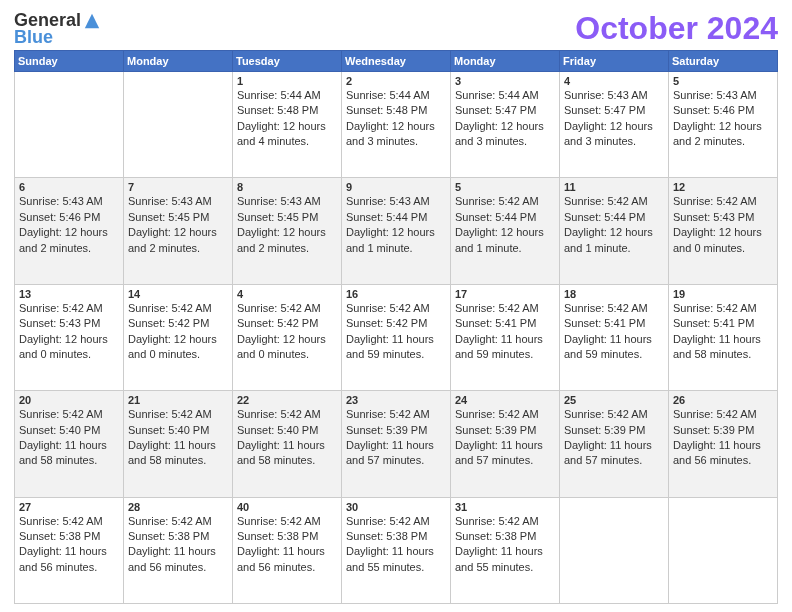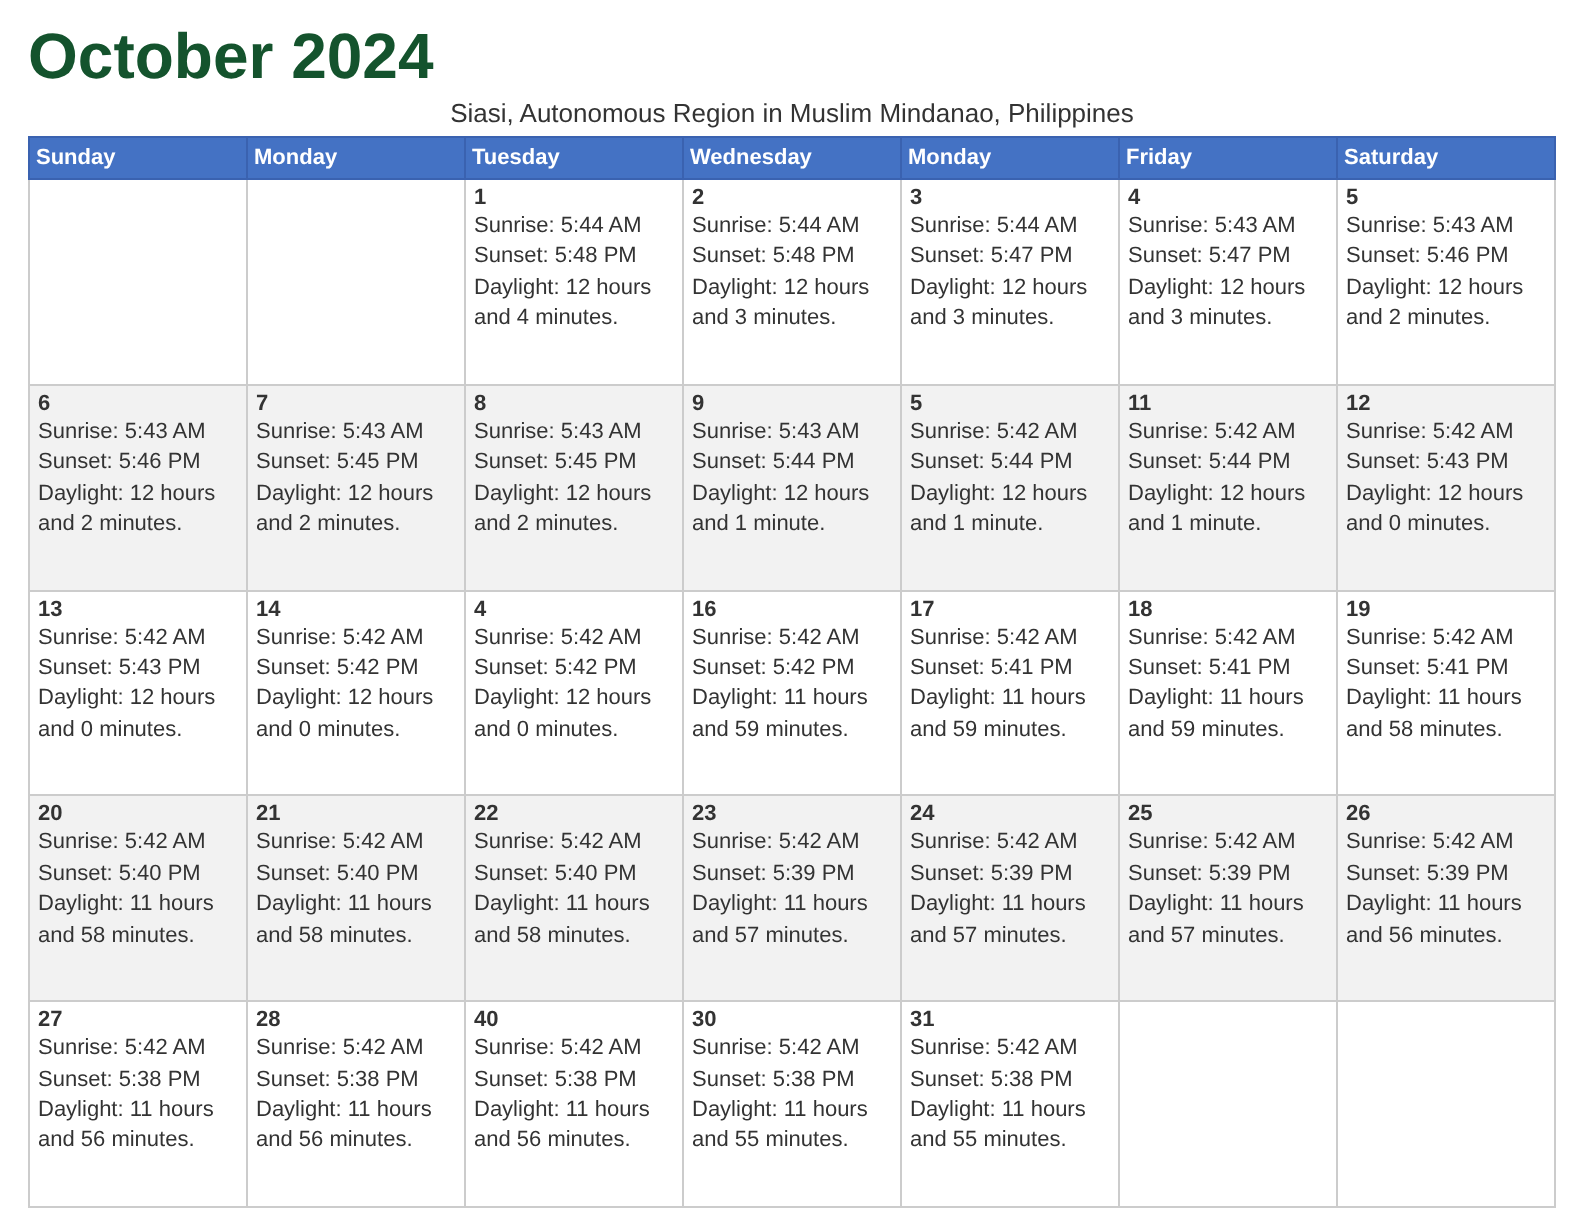--- a/index.html
+++ b/index.html
@@ -46,21 +46,21 @@
       width: 18px;
       height: 18px;
       margin-left: 2px;
     }
     .title-block {
       text-align: right;
     }
     .month-year {
       font-size: 32px;
       font-weight: bold;
-      color: #14532d;
+      color: #8b5cf6;
     }
     .subtitle {
       font-size: 13px;
       color: #333;
       text-align: center;
       margin-bottom: 4px;
     }
     .calendar {
       flex: 1;
       border: 1px solid #0369a1;
@@ -106,25 +106,33 @@
     }
     .empty-cell {
       background: #fff !important;
     }
   </style>
 </head>
 <body>
 
 <div class="page">
   <div class="header">
+    <div class="logo">
+      <div class="logo-text">
+        <span class="logo-general">General</span>
+        <svg class="logo-icon" viewBox="0 0 20 20">
+          <polygon points="10,2 18,18 2,18" fill="#4a90d9"></polygon>
+        </svg>
+      </div>
+      <span class="logo-blue" style="margin-top:-4px;">Blue</span>
+    </div>
     <div class="title-block">
       <div class="month-year">October 2024</div>
     </div>
   </div>
-  <div class="subtitle">Siasi, Autonomous Region in Muslim Mindanao, Philippines</div>
   <table class="calendar">
     <thead>
       <tr>
         <th>Sunday</th>
         <th>Monday</th>
         <th>Tuesday</th>
         <th>Wednesday</th>
         <th>Monday</th>
         <th>Friday</th>
         <th>Saturday</th>

